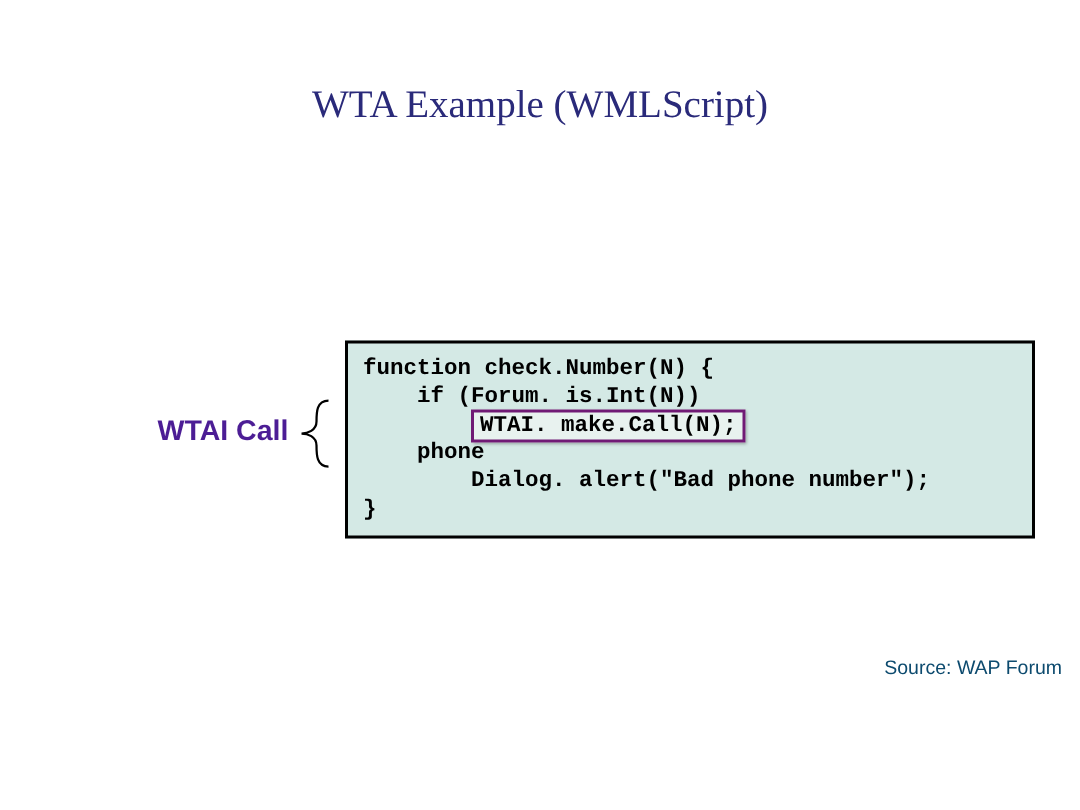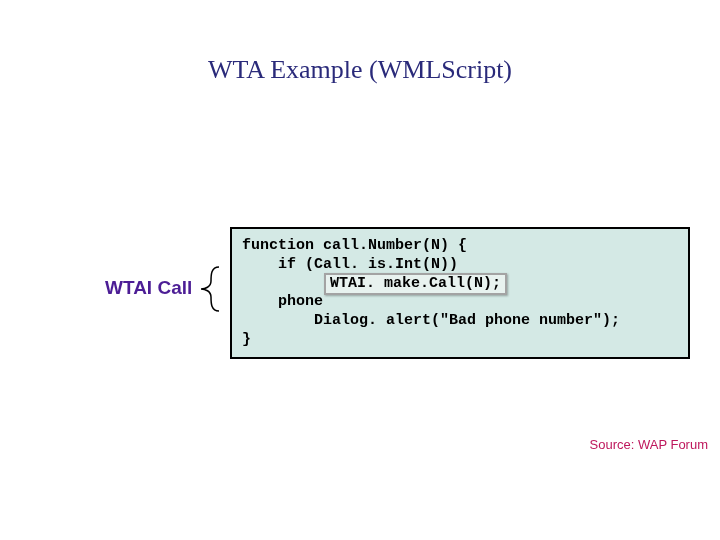--- a/index.html
+++ b/index.html
@@ -63,53 +63,53 @@
     padding: 8px 4px 4px 10px;
     font-family: "Courier New", Courier, monospace;
     font-size: 15px;
     font-weight: bold;
     line-height: 1.25;
     white-space: pre;
     color: #000;
   }
   .codebox .callhi {
     display: inline-block;
-    border: 2px solid #a3a3a3;
+    border: 2px solid #701a75;
     background: #e8f2ef;
     padding: 0 4px;
-    margin: -2px 10px;
+    margin: -2px 0;
     box-shadow: 1px 1px 2px rgba(0,0,0,0.3);
   }
   .source {
     position: absolute;
     right: 12px;
     bottom: 24px;
     font-family: Arial, Helvetica, sans-serif;
     font-size: 13px;
-    color: #be185d;
+    color: #0c4a6e;
   }
 </style>
 </head>
 <body>
 
 <div class="slide">
 
   <div class="title">WTA Example (WMLScript)</div>
 
 
   <div class="label-wtai">WTAI Call</div>
 
   <div class="brace">
     <svg width="30" height="48" viewBox="0 0 30 48">
       <path d="M22 2 C14 2 14 10 14 16 C14 22 8 24 4 24 C8 24 14 26 14 32 C14 38 14 46 22 46" fill="none" stroke="#000" stroke-width="1.5"></path>
     </svg>
   </div>
 
-  <div class="codebox"><span>function call.Number(N) {</span>
-<span>    if (Call. is.Int(N))</span>
+  <div class="codebox"><span>function check.Number(N) {</span>
+<span>    if (Forum. is.Int(N))</span>
 <span>        </span><span class="callhi">WTAI. make.Call(N);</span>
 <span>    phone</span>
 <span>        Dialog. alert("Bad phone number");</span>
 <span>}</span></div>
 
   <div class="source">Source: WAP Forum</div>
 
 </div>
 
 </body></html>

